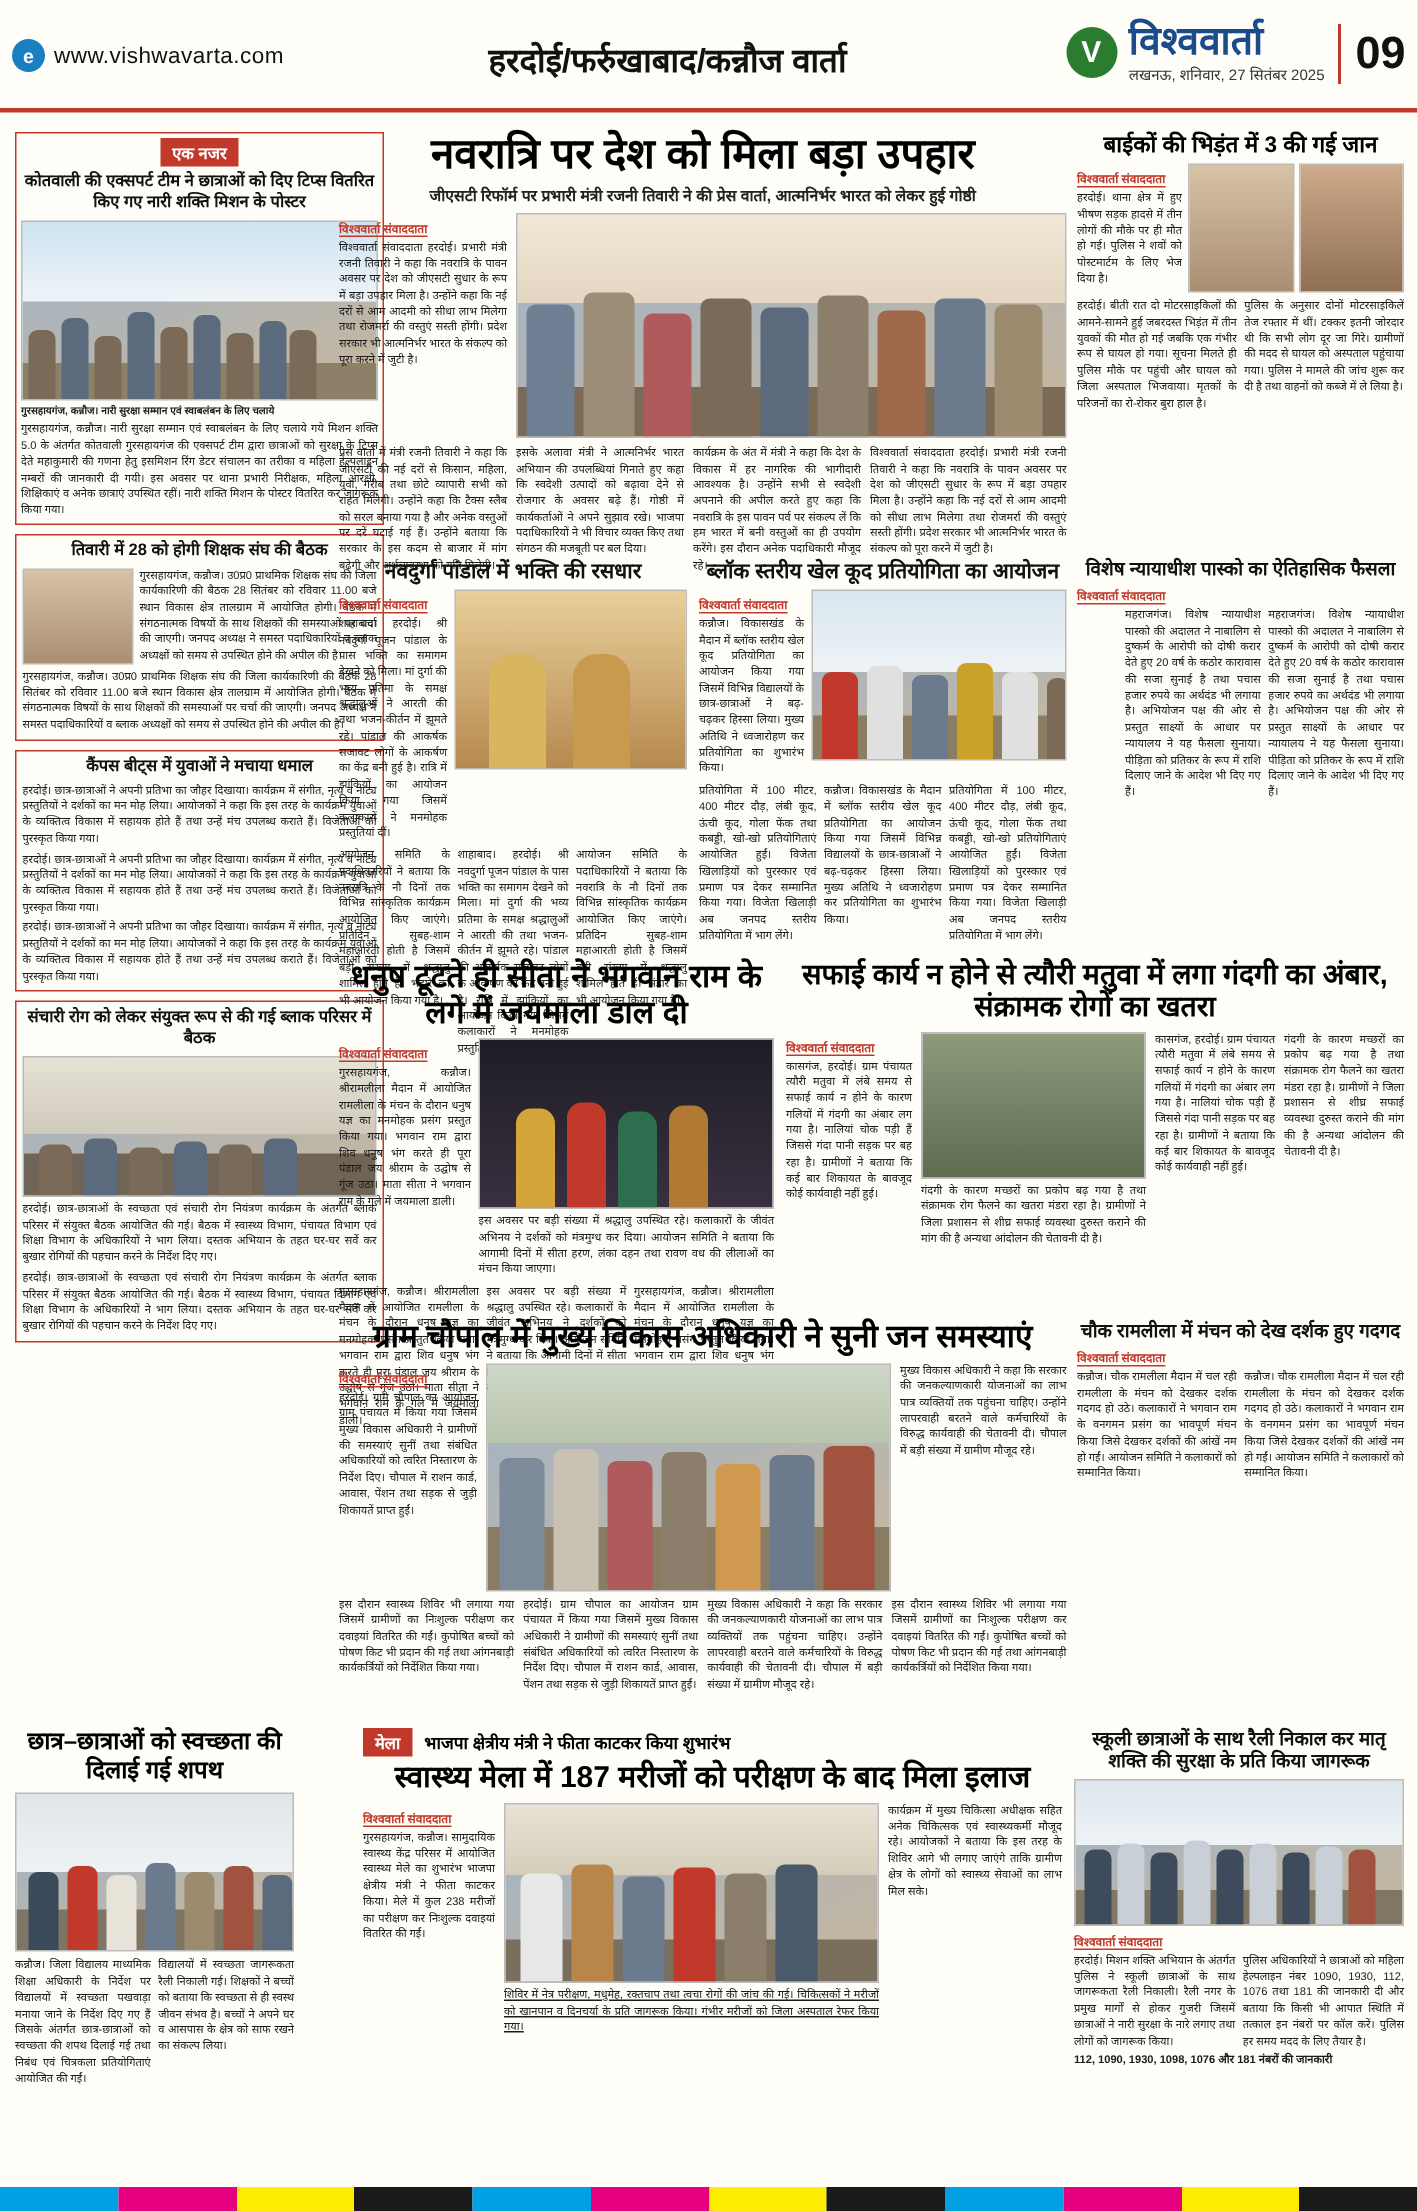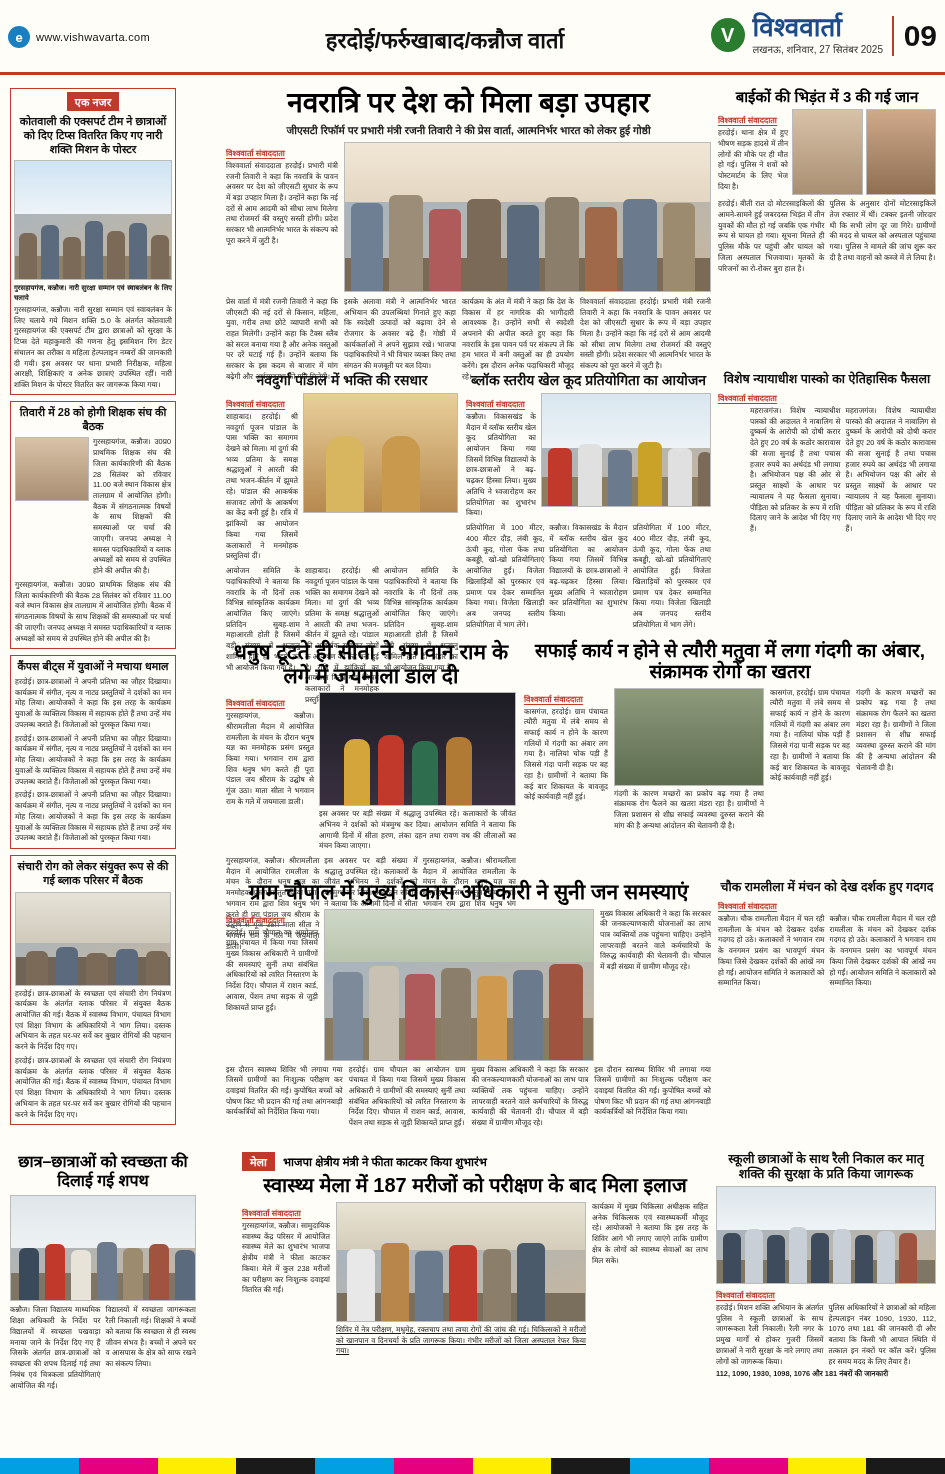--- a/index.html
+++ b/index.html
@@ -1,21 +1,21 @@
 <!DOCTYPE html>
 <html><head>
 <meta charset="utf-8">
 <style>
   html,body{margin:0;padding:0;background:#d8d8d8;}
   body{font-family:"Liberation Sans", sans-serif;}
   .page{width:945px;height:1474px;background:#fffdf8;position:relative;overflow:hidden;margin:0 auto;}
   .masthead{position:absolute;left:0;top:0;width:945px;height:72px;border-bottom:3px solid #c0392b;}
   .mh-left{position:absolute;left:8px;top:26px;display:flex;align-items:center;gap:6px;}
   .globe{width:22px;height:22px;border-radius:50%;background:#1a7fc1;color:#fff;font-size:13px;display:flex;align-items:center;justify-content:center;font-weight:bold;}
-  .site{font-size:11px;color:#111;letter-spacing:.3px;}
+  .site{font-size:15px;color:#111;letter-spacing:.3px;}
   .mh-center{position:absolute;left:255px;top:24px;width:380px;text-align:center;}
   .mh-center .title{font-size:22px;font-weight:bold;color:#111;}
   .mh-right{position:absolute;right:62px;top:14px;display:flex;align-items:center;gap:8px;}
   .logo-badge{width:34px;height:34px;border-radius:50%;background:#2a7d2e;color:#fff;display:flex;align-items:center;justify-content:center;font-size:20px;font-weight:bold;}
   .brand{font-size:26px;font-weight:bold;color:#1b4b8a;line-height:1;}
   .brandsub{font-size:10px;color:#333;text-align:right;margin-top:2px;}
   .pageno{position:absolute;right:8px;top:16px;font-size:30px;font-weight:bold;color:#111;border-left:2px solid #c0392b;padding-left:10px;height:40px;display:flex;align-items:center;}
   .col{position:absolute;}
   .kicker{background:#c0392b;color:#fff;font-size:11px;font-weight:bold;padding:2px 8px;display:inline-block;}
   .byline{font-size:8px;font-weight:bold;color:#c0392b;border-bottom:1px solid #c0392b;display:inline-block;margin-bottom:2px;}
@@ -50,21 +50,21 @@
     <div class="mh-right">
       <div class="logo-badge">V</div>
       <div>
         <div class="brand">विश्ववार्ता</div>
         <div class="brandsub">लखनऊ,  शनिवार, 27 सितंबर 2025</div>
       </div>
     </div>
     <div class="pageno">09</div>
   </div>
 
-  <div class="col" style="left:10px;top:88px;width:166px;">
+  <div class="col" style="left:10px;top:88px;width:246px;">
     <div class="rulebox" style="padding:3px;">
       <div style="text-align:center;"><span class="kicker">एक नजर</span></div>
       <div class="hd2" style="margin-top:4px;">कोतवाली की एक्सपर्ट टीम ने छात्राओं को दिए
 टिप्स वितरित किए गए नारी शक्ति मिशन के पोस्टर</div>
       <div class="photo" style="height:118px;margin-top:4px;">
         <div class="ph-sky"></div>
           <div class="ph-ground"></div>
         <div class="ph-people">
           <i style="left:4px;width:18px;height:46px;"></i>
             <i style="left:26px;width:18px;height:54px;"></i>

